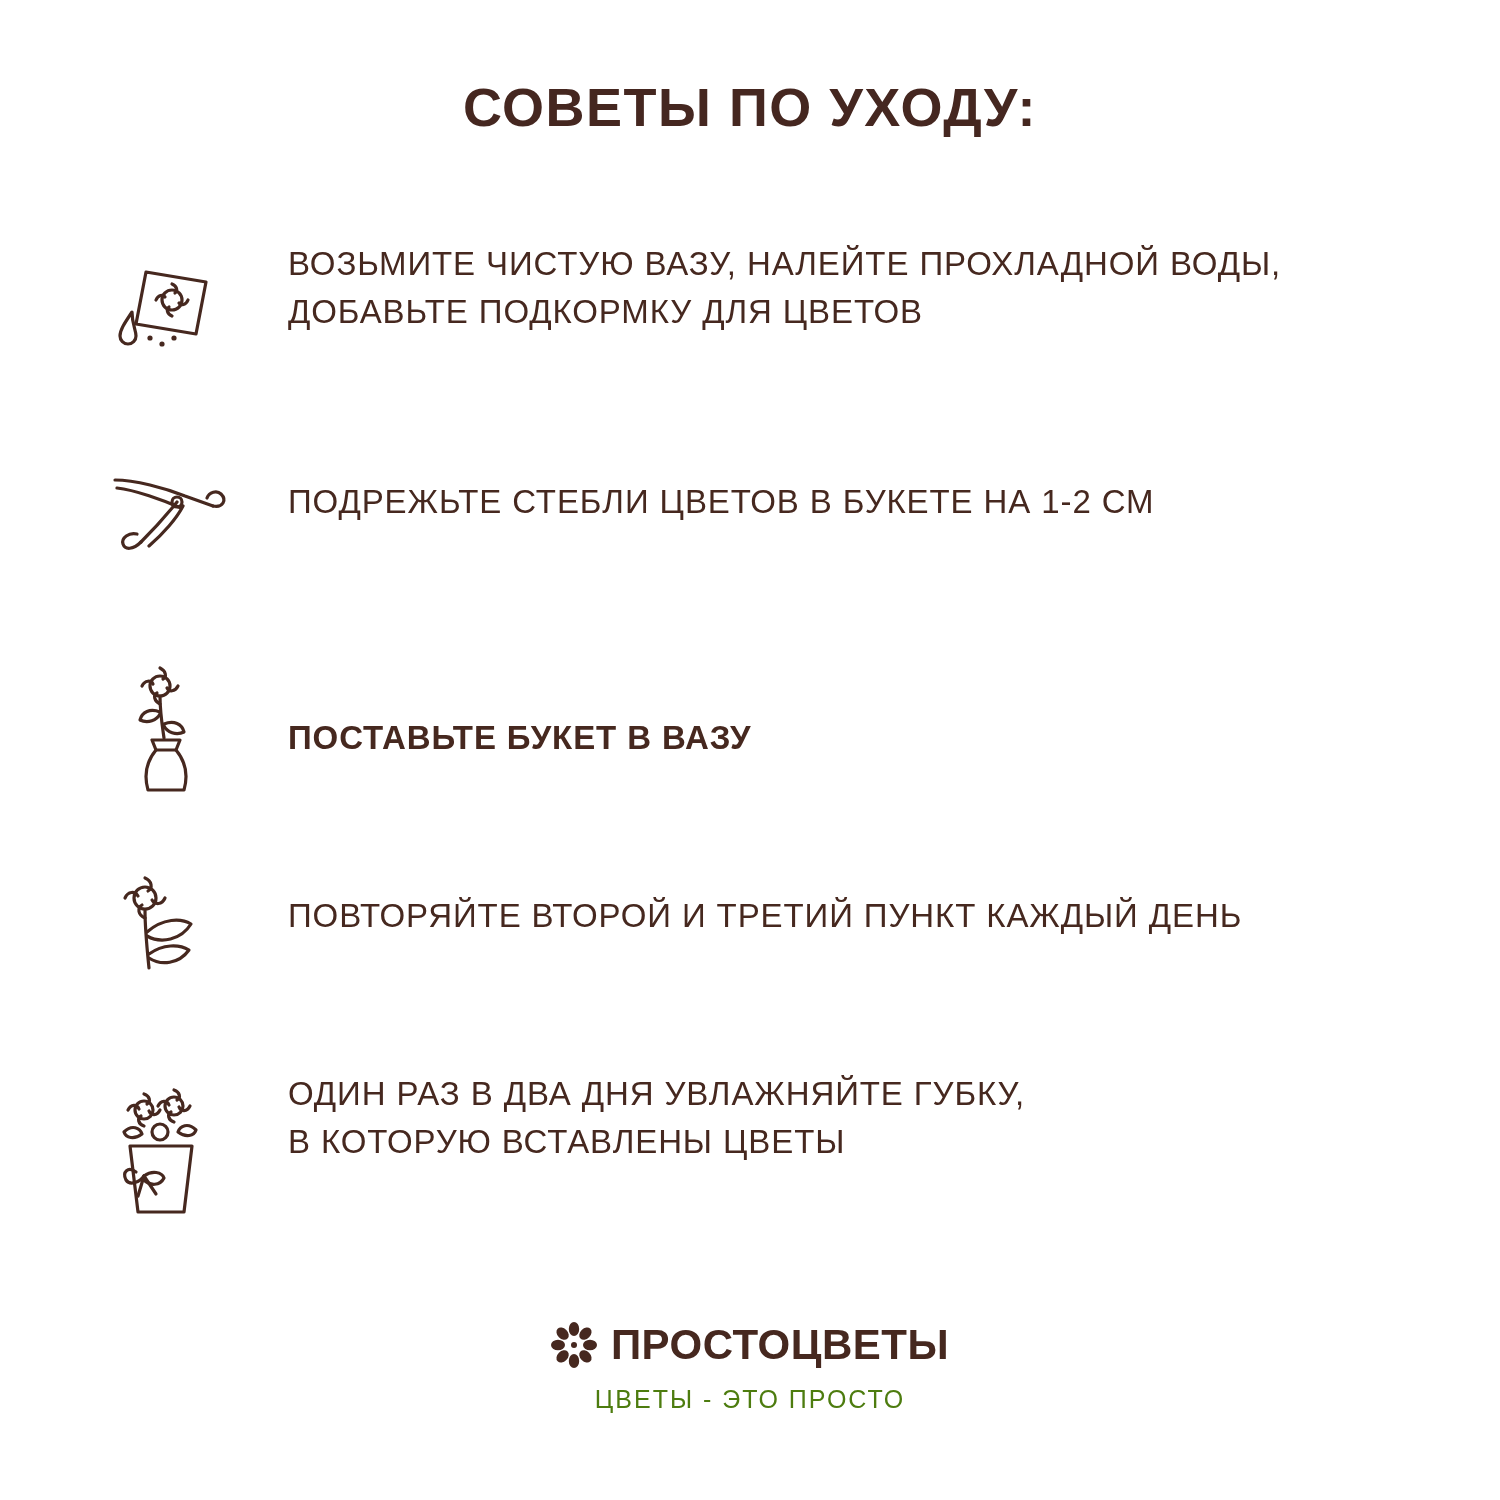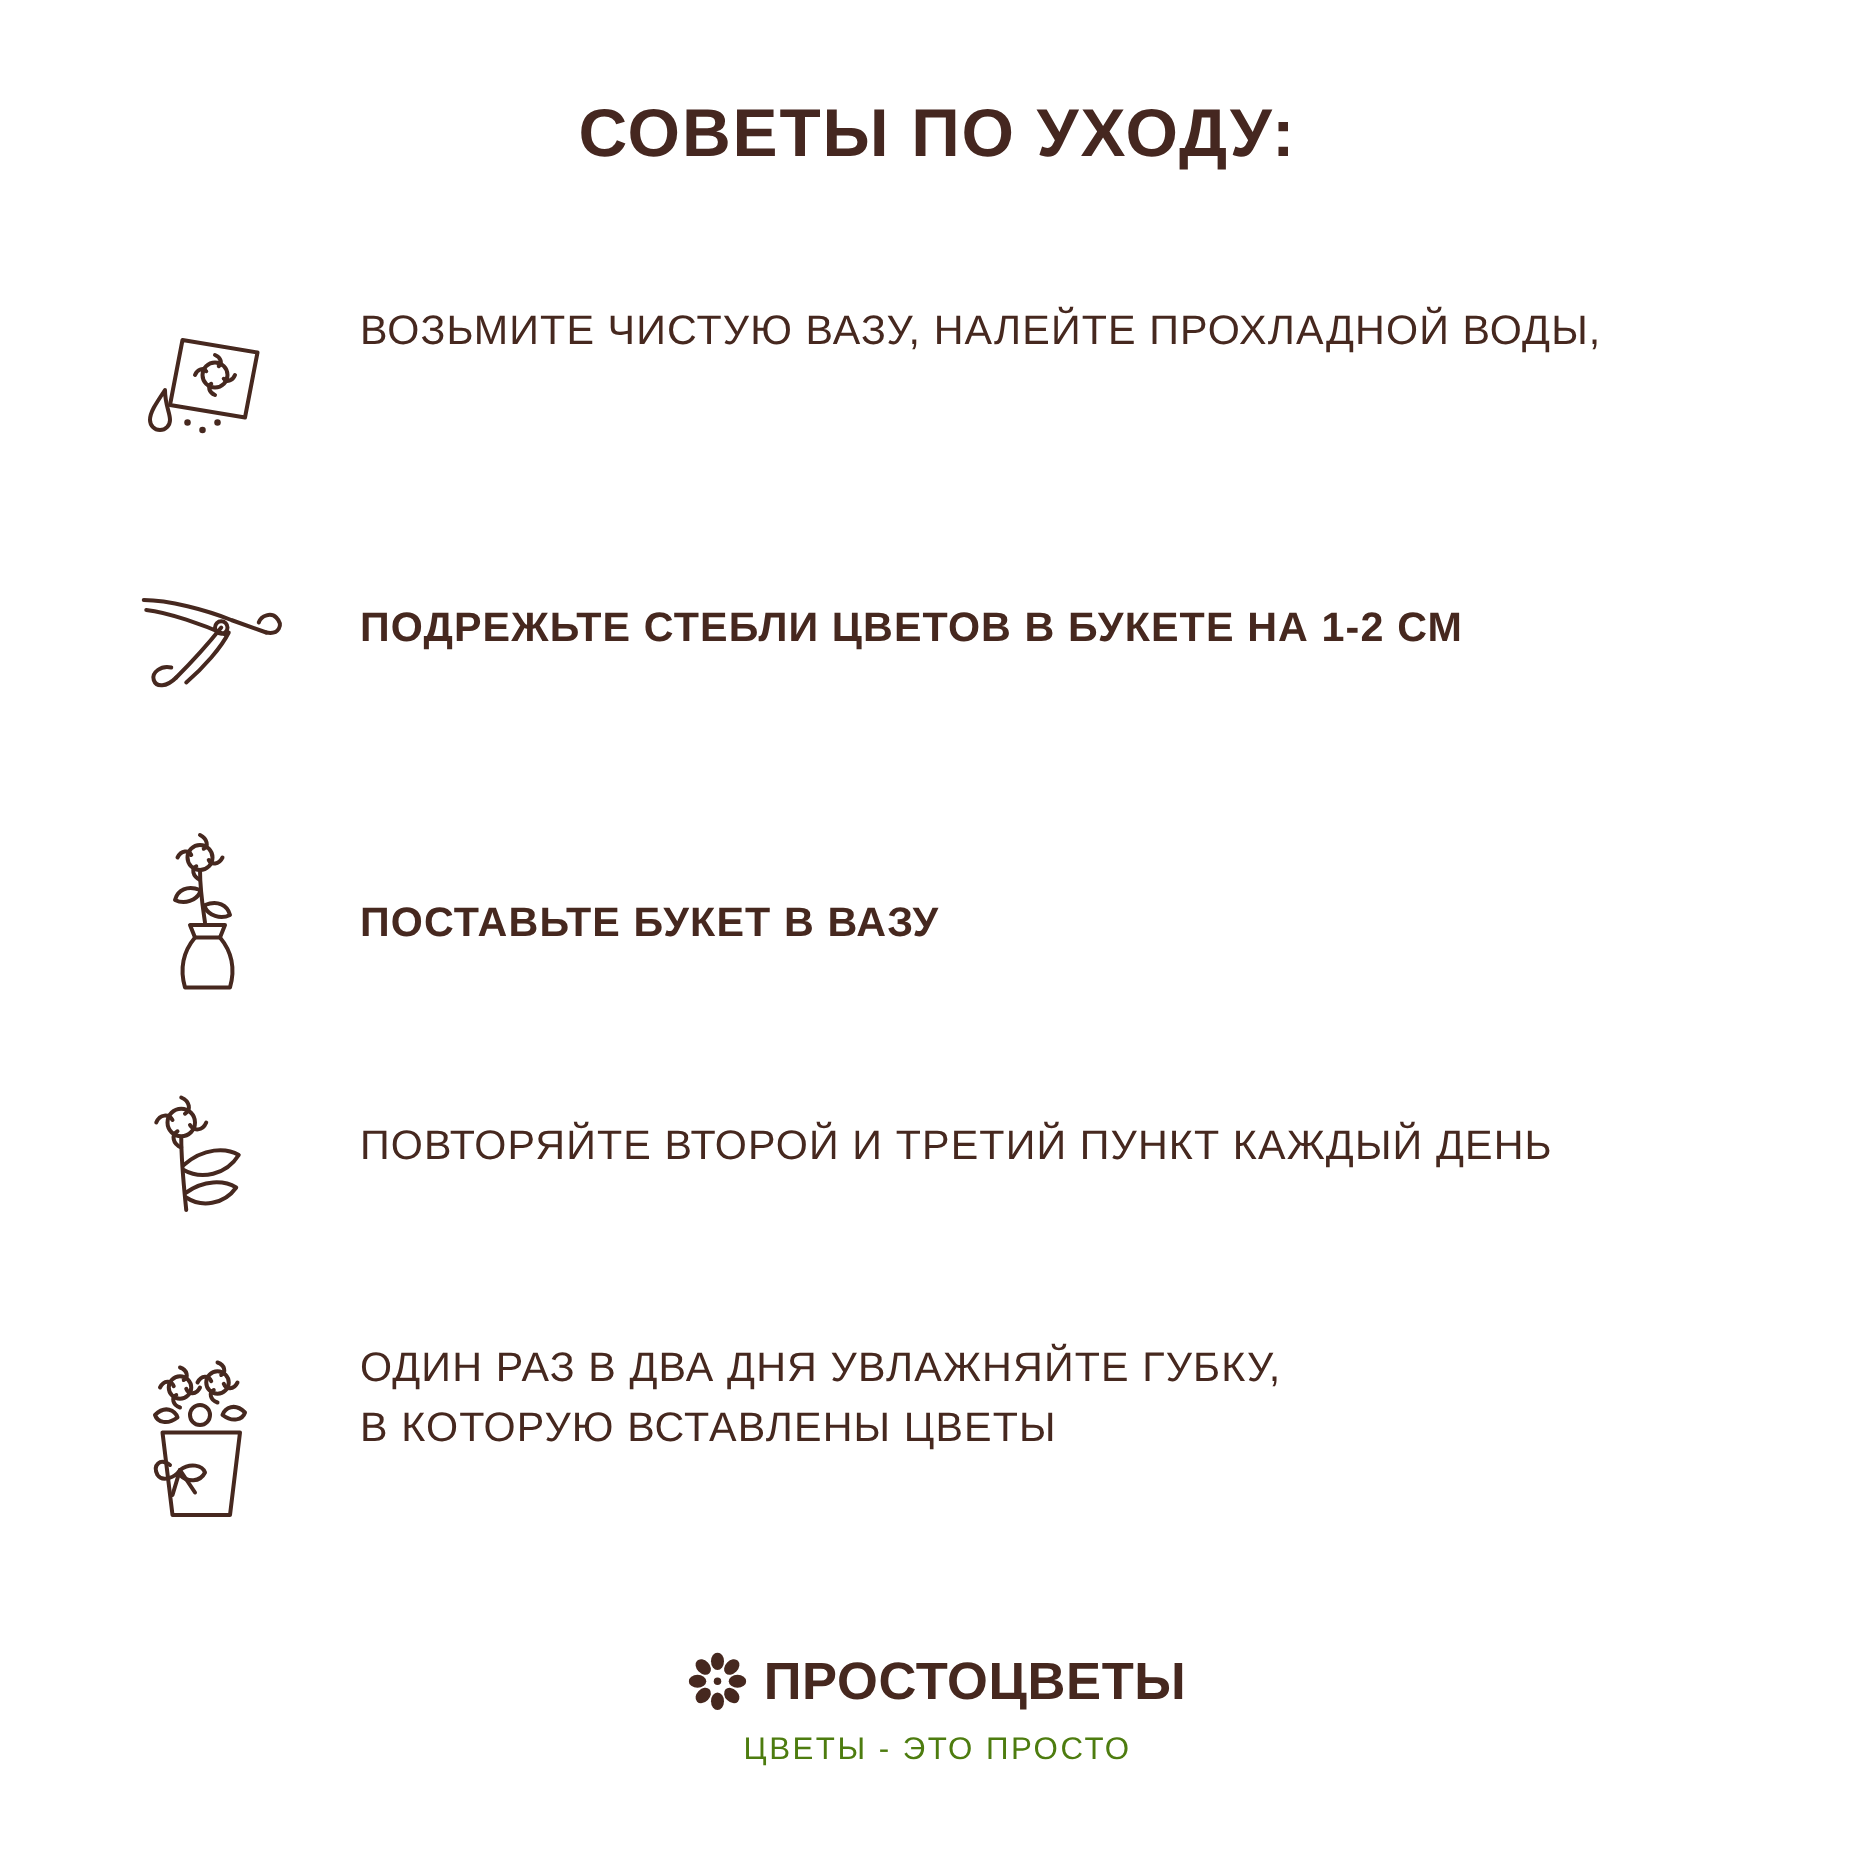--- a/index.html
+++ b/index.html
@@ -60,21 +60,21 @@
   }
   .tip-text .line {
     display: block;
     white-space: nowrap;
     margin-left: 28px;
   }
 
   
   .tip-1 { height: 214px; }
   .tip-1 .tip-icon { padding-top: 14px; }
-  .tip-2 { height: 214px; font-weight: bold; }
+  .tip-2 { height: 214px; }
   .tip-2 .tip-icon { padding-top: 0px; }
   .tip-2 .tip-text { padding-top: 28px; }
   .tip-3 { height: 206px; font-weight: bold; }
   .tip-3 .tip-icon { padding-top: 0px; }
   .tip-3 .tip-text { padding-top: 50px; }
   .tip-4 { height: 200px; }
   .tip-4 .tip-icon { padding-top: 0px; }
   .tip-4 .tip-text { padding-top: 22px; text-align: center; }
   .tip-5 { height: 220px; }
   .tip-5 .tip-icon { padding-top: 10px; }
@@ -125,20 +125,21 @@
           <circle cx="62" cy="50" r="10"></circle>
           <path d="M62 34 C67 36 68 41 65 43 M78 50 C76 55 71 56 69 53 M62 66 C57 64 56 59 59 57 M46 50 C48 45 53 44 55 47"></path>
           <path d="M22 62 C14 74 10 80 10 86 a8 8 0 0 0 16 0 c0-6-4-12-4-24z"></path>
           <circle cx="40" cy="88" r="2.6" fill="#46281f" stroke="none"></circle>
           <circle cx="52" cy="94" r="2.6" fill="#46281f" stroke="none"></circle>
           <circle cx="64" cy="88" r="2.6" fill="#46281f" stroke="none"></circle>
         </svg>
       </div>
       <div class="tip-text">
         <span class="line">ВОЗЬМИТЕ ЧИСТУЮ ВАЗУ, НАЛЕЙТЕ ПРОХЛАДНОЙ ВОДЫ,</span>
+        <span class="line">ДОБАВЬТЕ ПОДКОРМКУ ДЛЯ ЦВЕТОВ</span>
       </div>
     </div>
 
     <div class="tip tip-2">
       <div class="tip-icon">
         <svg width="130" height="120" viewBox="0 0 130 120" fill="none" stroke="#46281f" stroke-width="3.2" stroke-linecap="round" stroke-linejoin="round">
           <path d="M10 30 C30 30 60 38 80 46 L108 56"></path>
           <path d="M12 38 C30 40 58 50 76 58"></path>
           <path d="M108 56 C118 58 122 50 116 44 C112 40 104 42 102 48"></path>
           <circle cx="72" cy="52" r="5"></circle>

